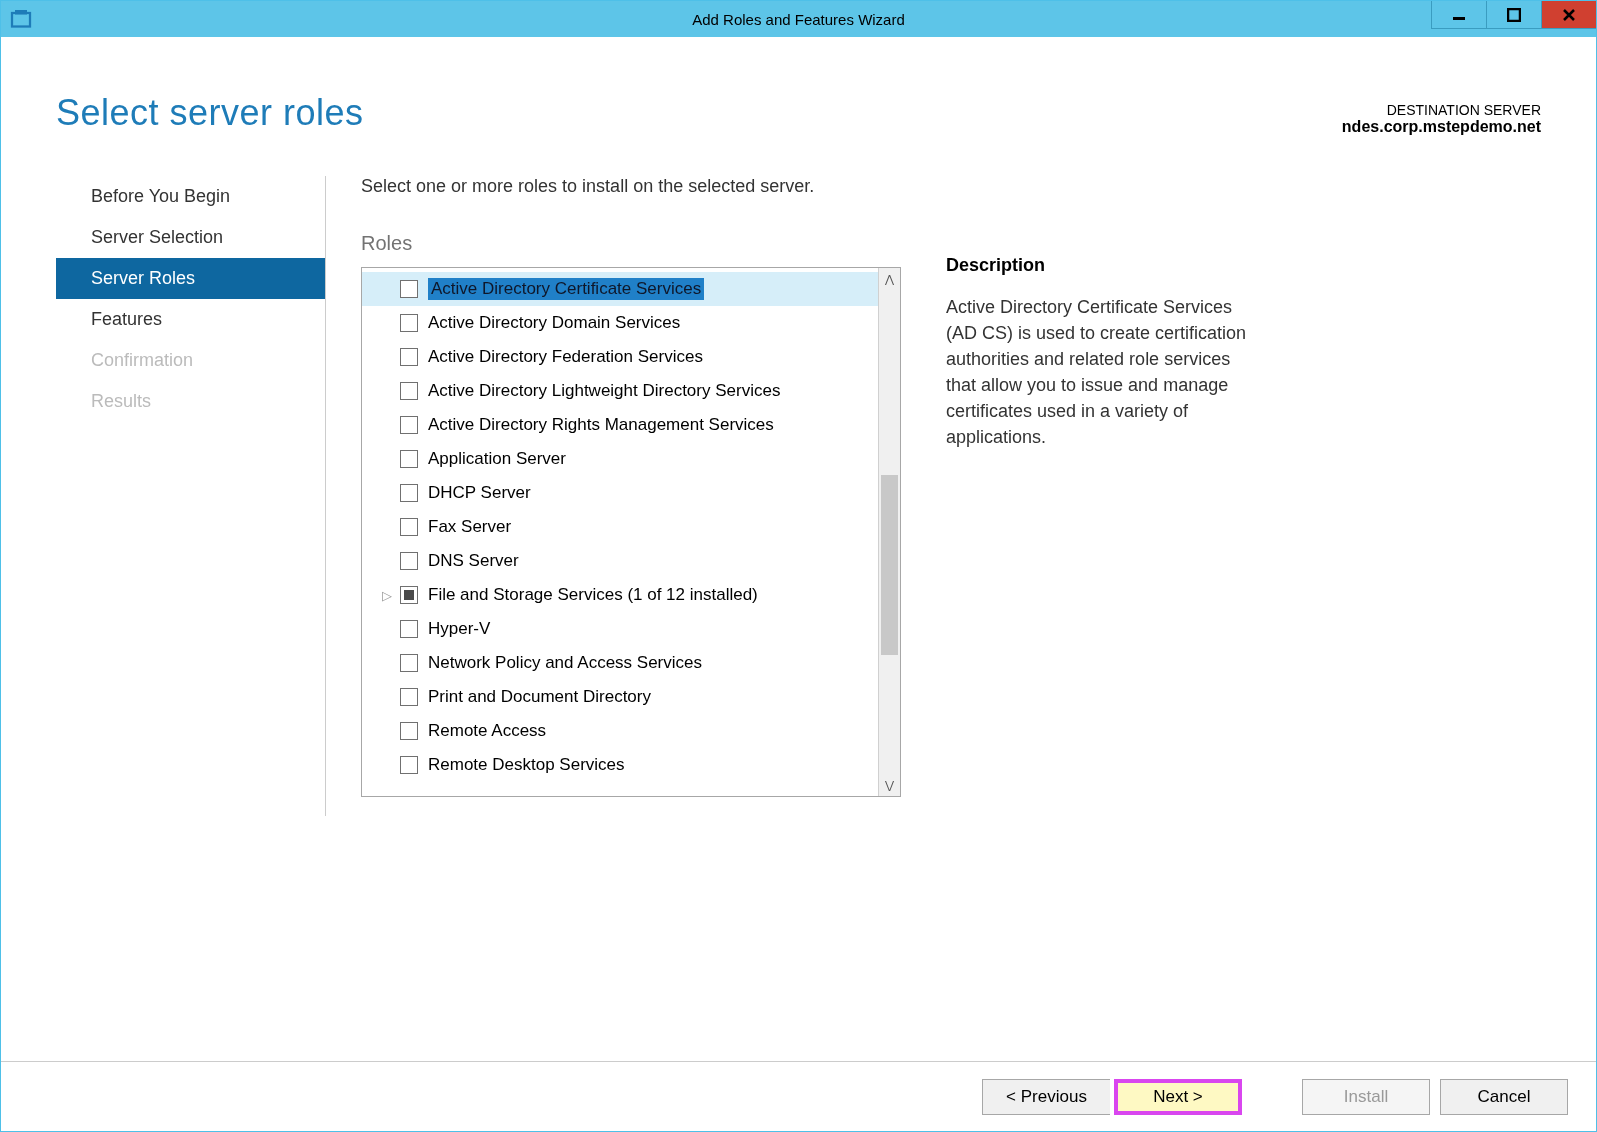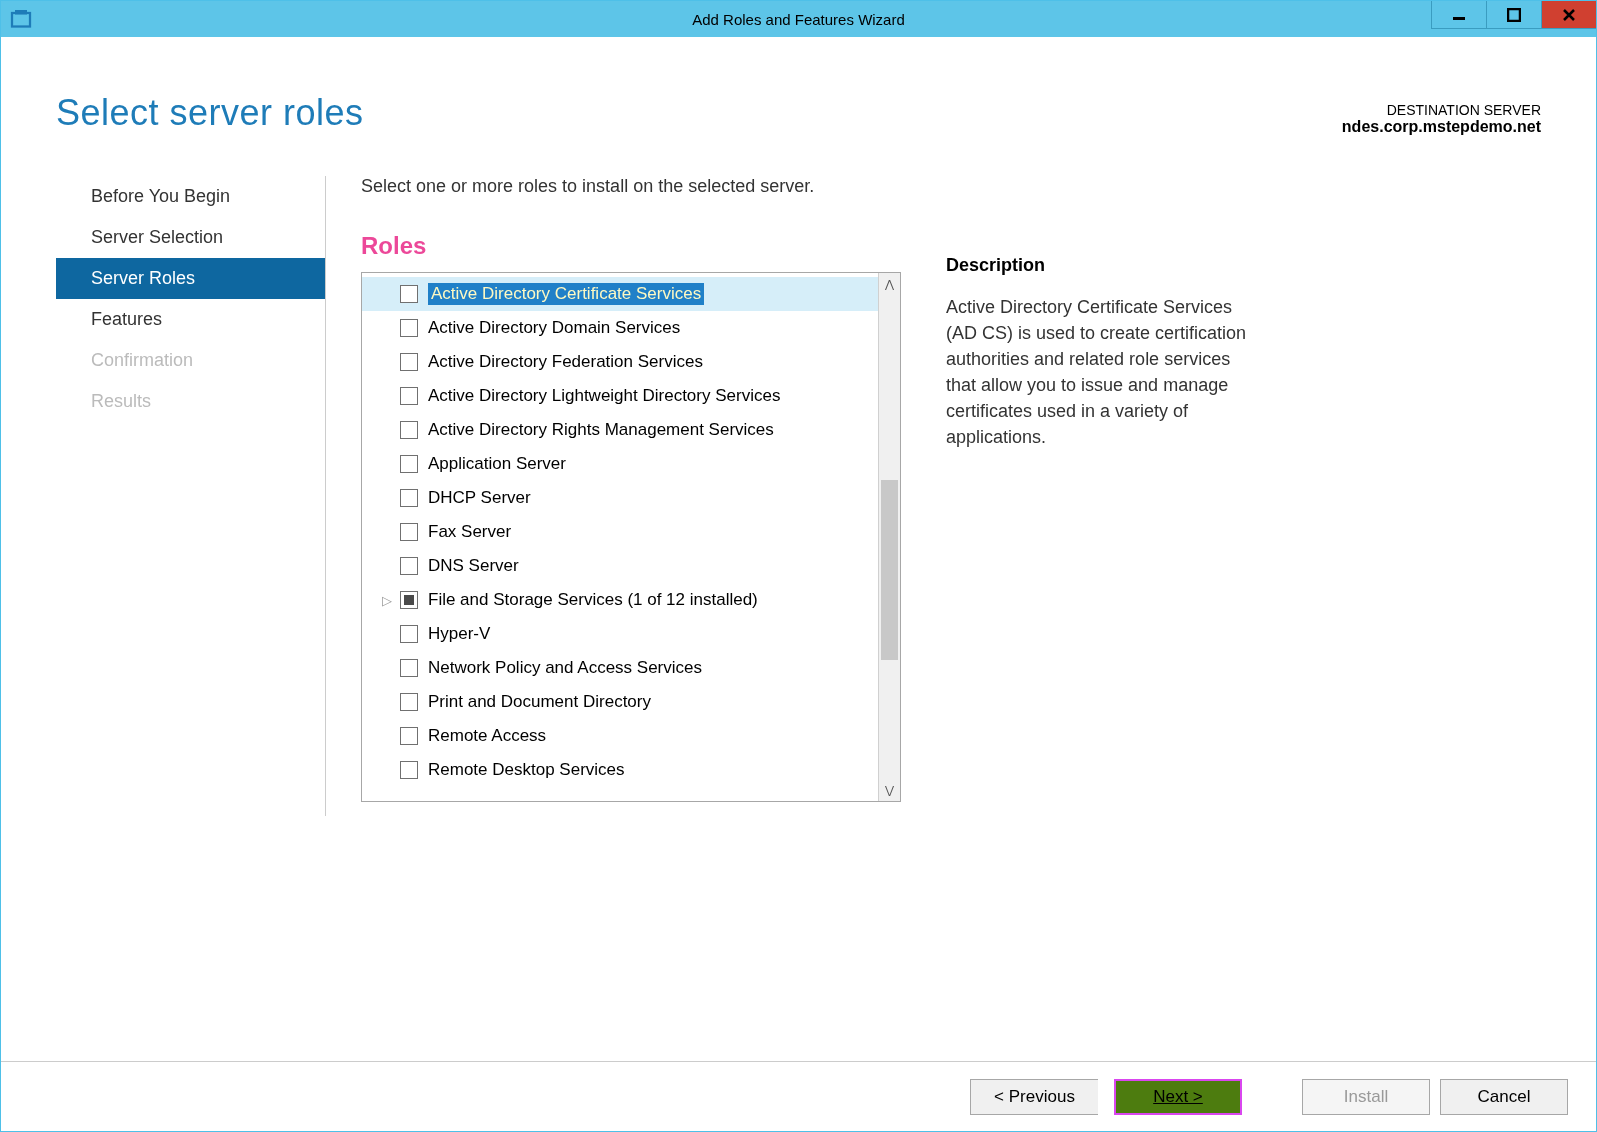--- a/index.html
+++ b/index.html
@@ -120,23 +120,23 @@
       flex: 1;
       padding: 0 35px;
       max-width: 610px;
     }
     .instruction {
       font-size: 18px;
       color: #333;
       margin-bottom: 35px;
     }
     .roles-label {
-      font-size: 24px;
-      font-weight: 700;
-      color: #ec4899;
+      font-size: 20px;
+      font-weight: 400;
+      color: #737373;
       margin-bottom: 12px;
     }
     .roles-listbox {
       border: 1px solid #a7a7a7;
       height: 530px;
       display: flex;
       background: #fff;
     }
     .roles-items {
       flex: 1;
@@ -150,21 +150,21 @@
       font-size: 17px;
       color: #000;
       cursor: pointer;
       min-height: 34px;
     }
     .role-row.selected {
       background: #d6eef9;
     }
     .role-row.selected .role-text {
       background: #2080c8;
-      color: #fef9c3;
+      color: #0f172a;
       padding: 1px 3px;
     }
     .expand-arrow {
       width: 14px;
       display: inline-flex;
       justify-content: center;
       color: #999;
       font-size: 13px;
     }
     .checkbox {
@@ -247,30 +247,29 @@
     }
     .action-btn {
       width: 128px;
       height: 36px;
       font-size: 17px;
       border: 1px solid #a7a7a7;
       background: #f0f0f0;
       cursor: pointer;
     }
     .action-btn.default {
-      border: 2px solid #d946ef;
-      background: #4d7c0f;
-      text-decoration: underline;
+      border: 4px solid #d946ef;
+      background: #fef9c3;
     }
     .action-btn.disabled {
       color: #999;
       background: #f5f5f5;
       cursor: default;
     }
-    .btn-group { display: flex; gap: 16px; margin-right: 50px; }
+    .btn-group { display: flex; gap: 4px; margin-right: 50px; }
     .btn-group .action-btn:first-child { border-right: none; }
   </style>
 </head>
 <body>
 
 <div class="window">
   <div class="titlebar">
     <div class="titlebar-icon">
       <svg viewBox="0 0 16 16">
           <rect x="2" y="4" width="12" height="9" fill="none" stroke="#1e7cb8" stroke-width="1.5"></rect>

